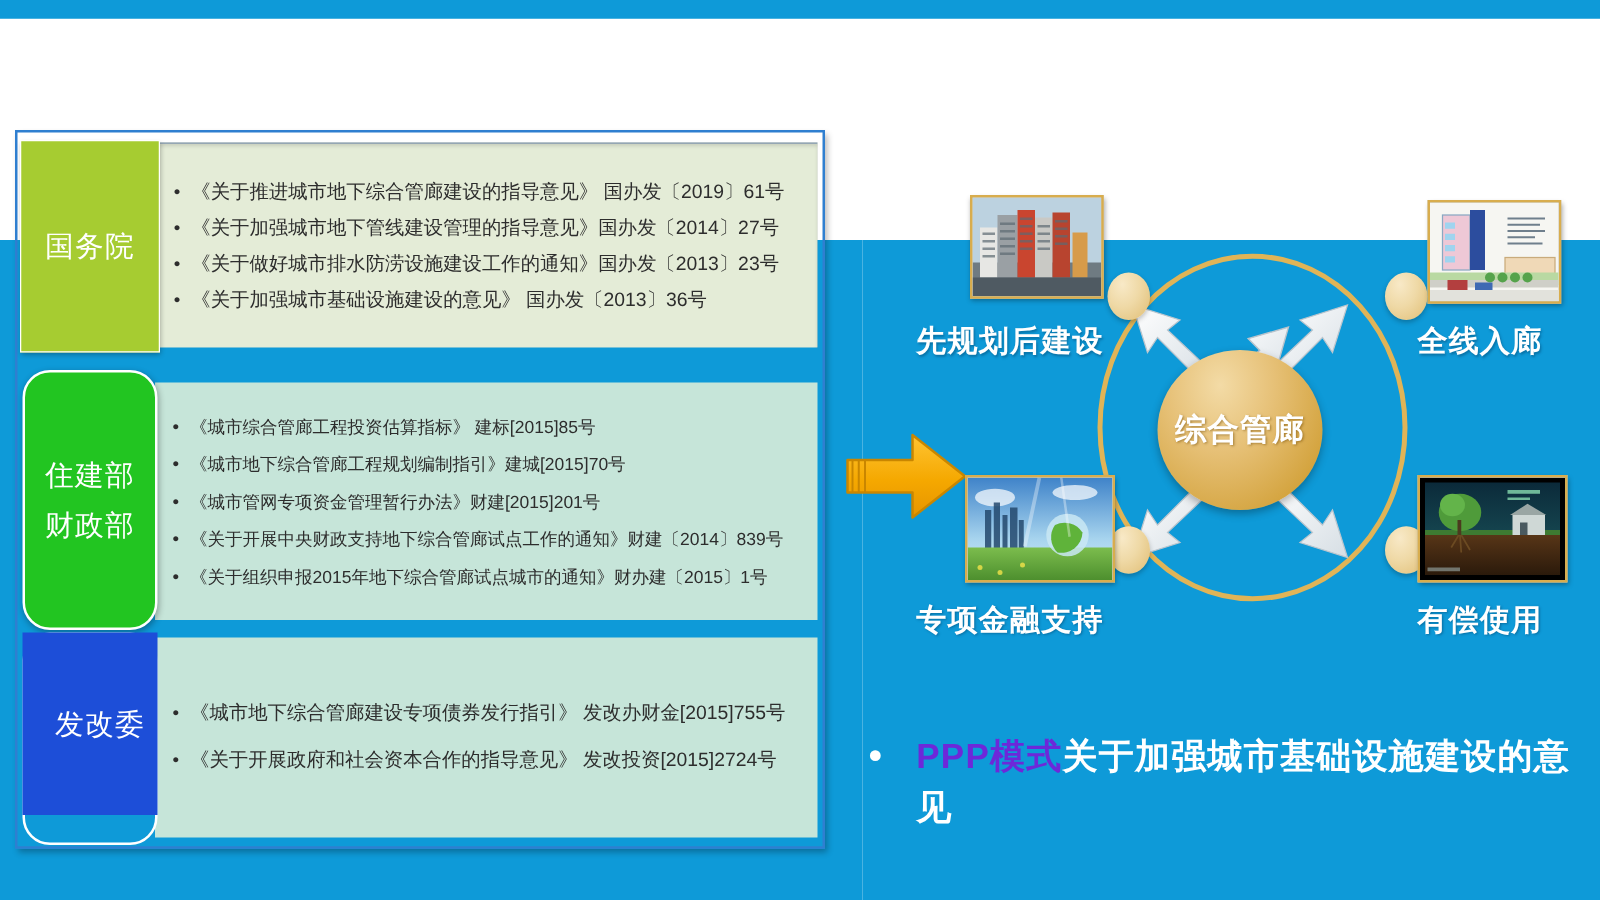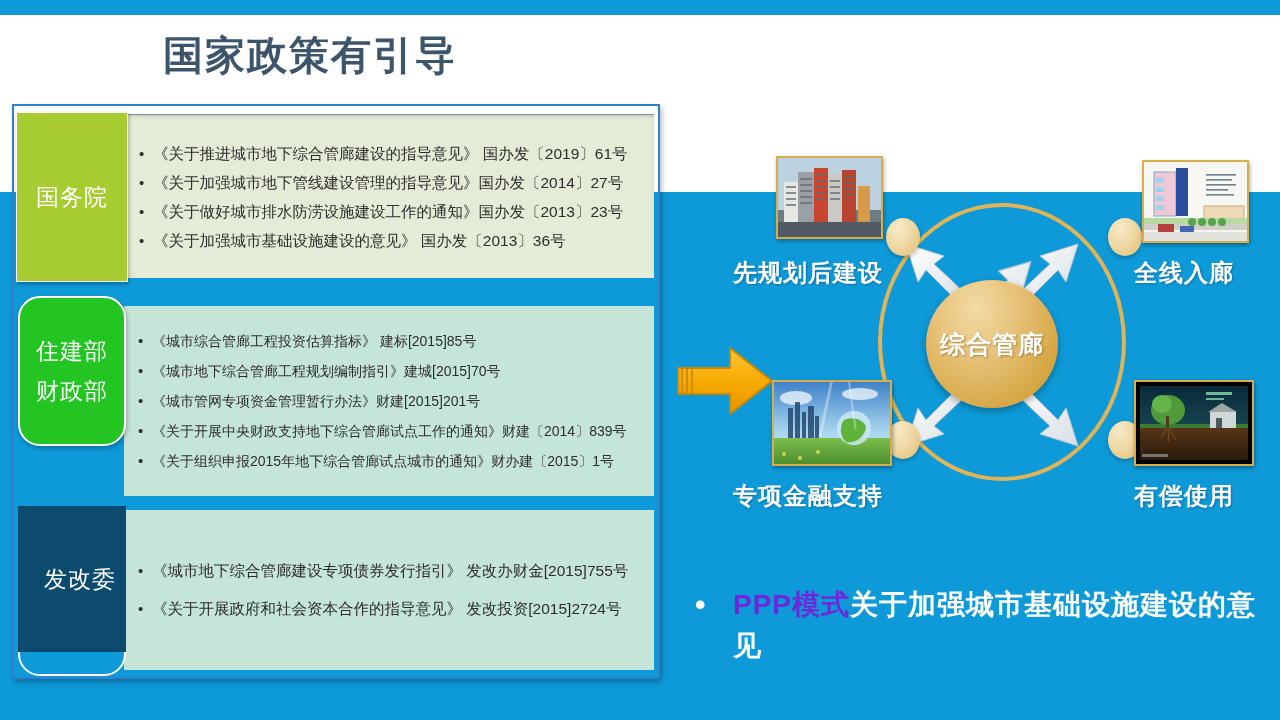--- a/index.html
+++ b/index.html
@@ -66,21 +66,21 @@
   }
 
   
   .r2-body{
     left:110px;top:200px;width:530px;height:190px;
     background:#c6e5d9;
     padding:14px 6px 14px 14px;
   }
   .r2-body li{font-size:14px;line-height:30px;}
   .r2-tab{
-    position:absolute;left:4px;top:190px;width:108px;height:150px;
+    position:absolute;left:4px;top:190px;width:108px;height:208px;
     background:#22c521;border:2px solid #ffffff;border-radius:22px;
     box-shadow:1px 2px 5px rgba(0,0,0,.3);
     display:flex;flex-direction:column;align-items:center;justify-content:center;
     color:#ffffff;font-size:23px;line-height:40px;letter-spacing:1px;
     box-sizing:border-box;
   }
 
   
   .r3-body{
     left:110px;top:404px;width:530px;height:160px;
@@ -89,21 +89,21 @@
     justify-content:center;
   }
   .r3-body li{font-size:15.5px;line-height:38px;}
   .r3-tab-round{
     position:absolute;left:4px;top:400px;width:108px;height:170px;
     background:#0e9ad8;border:2px solid #ffffff;border-radius:22px;
     box-sizing:border-box;
   }
   .r3-tab{
     position:absolute;left:4px;top:400px;width:108px;height:146px;
-    background:#0c4a6e;
+    background:#1d4ed8;
     display:flex;align-items:center;justify-content:center;
     color:#ffffff;font-size:23px;letter-spacing:1px;
     box-sizing:border-box;
     padding-left:16px;
   }
 
   
   .arrow{position:absolute;left:668px;top:342px;width:110px;height:78px;}
 
   
@@ -167,21 +167,20 @@
 </head>
 <body>
 
 <div class="slide">
 
   <div class="blue-left"></div>
   <div class="blue-right"></div>
   <div class="white-notch"></div>
   <div class="top-bar"></div>
 
-  <div class="title">国家政策有引导</div>
 
   <div class="panel">
     <div class="panel-inner">
 
       <div class="body r1-body">
         <ul>
           <li>
               <span class="dot">•</span>
               <span>《关于推进城市地下综合管廊建设的指导意见》 国办发〔2019〕61号</span>
             </li>

